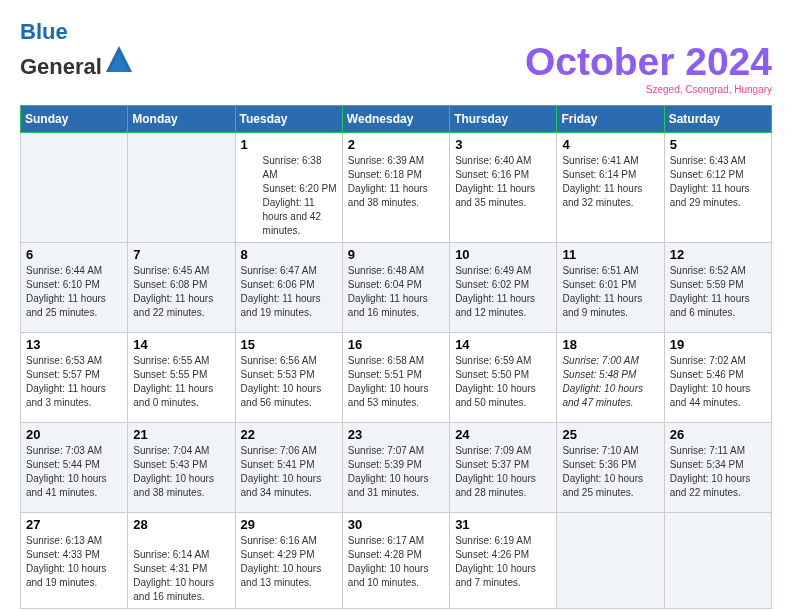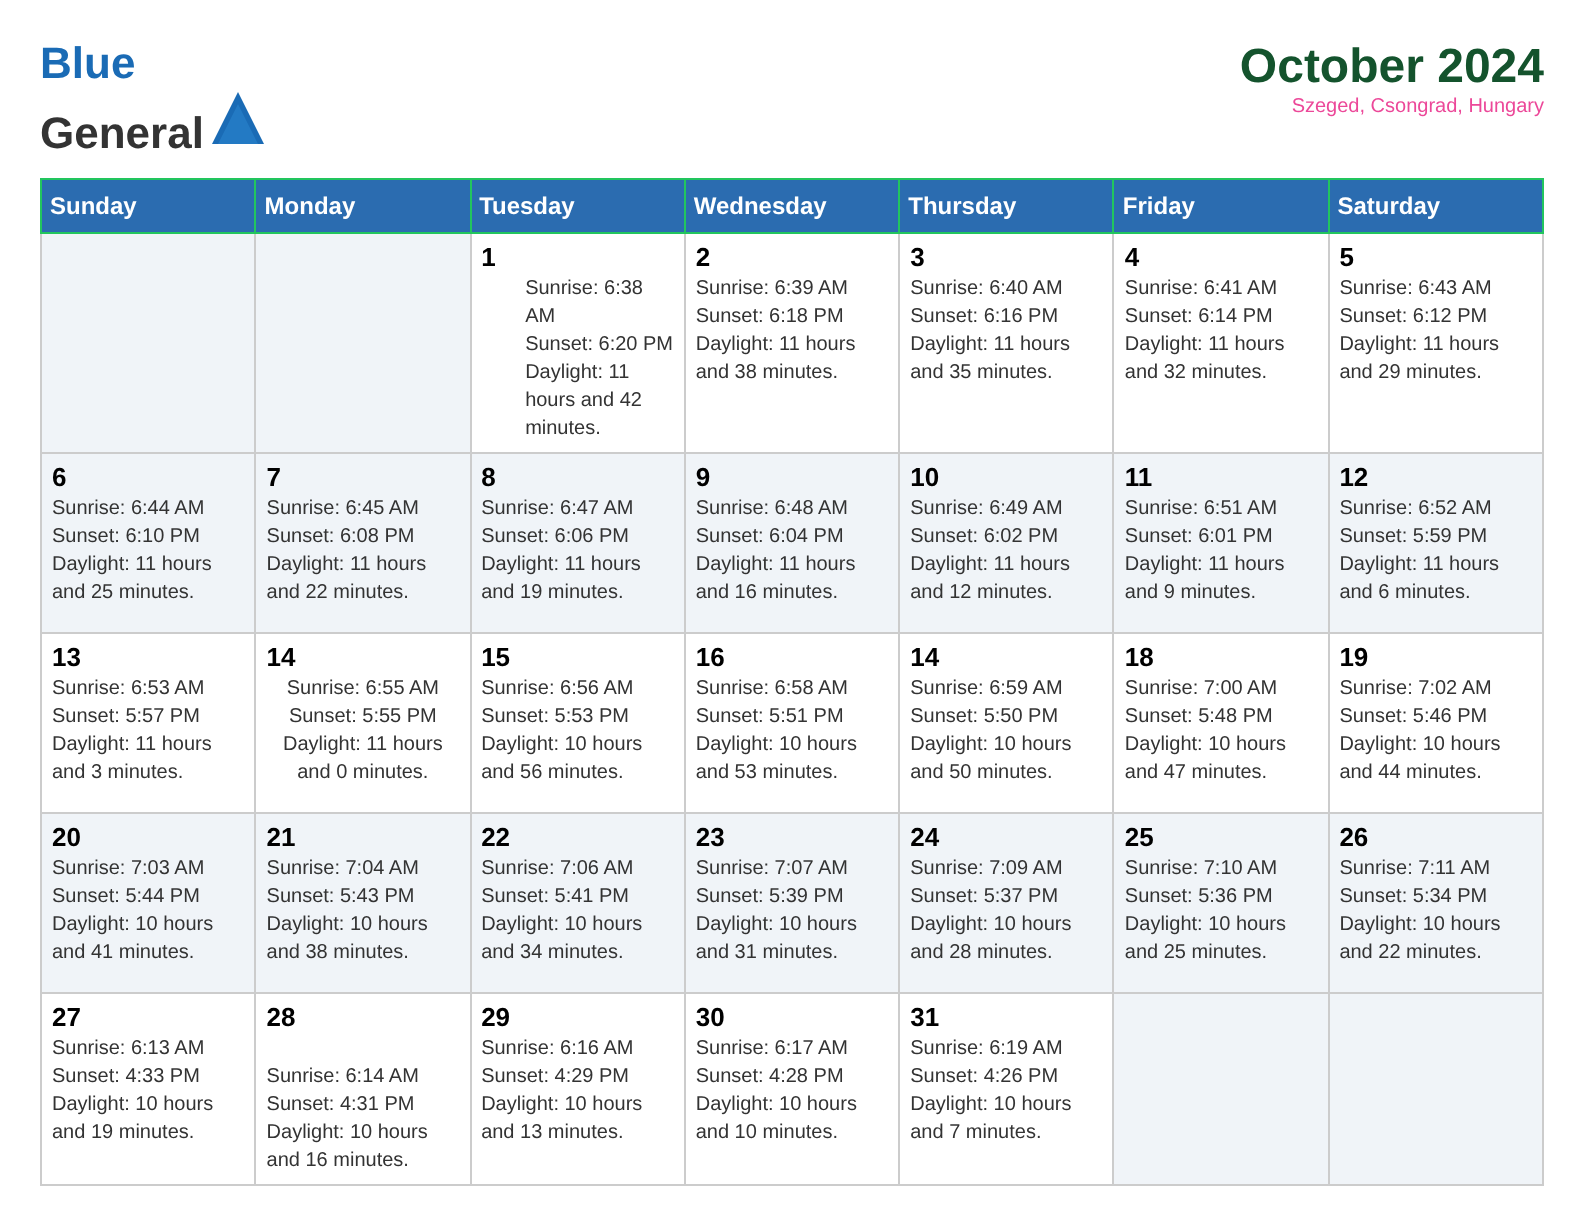--- a/index.html
+++ b/index.html
@@ -29,23 +29,24 @@
     .logo-blue { color: #1a6bb5; }
     .logo-icon {
       width: 30px;
       height: 30px;
       margin-left: 2px;
     }
     .title-block {
       text-align: right;
     }
     .month-title {
-      font-size: 24px;
+      font-size: 39px;
       font-weight: bold;
-      color: #14532d;
+      color: #8b5cf6;
+      margin-top: 20px;
     }
     .location-title {
       font-size: 10px;
       color: #ec4899;
     }
     table {
       width: 100%;
       border-collapse: collapse;
       font-size: 11px;
     }
@@ -204,21 +205,21 @@
       </tr>
       <tr>
         <td>
           <div class="day-number">13</div>
           <div class="day-info" style="white-space: pre-line;">Sunrise: 6:53 AM
 Sunset: 5:57 PM
 Daylight: 11 hours and 3 minutes.</div>
         </td>
         <td>
           <div class="day-number">14</div>
-          <div class="day-info" style="white-space: pre-line; text-align: center;">Sunrise: 6:55 AM
+          <div class="day-info" style="white-space: pre-line;">Sunrise: 6:55 AM
 Sunset: 5:55 PM
 Daylight: 11 hours and 0 minutes.</div>
         </td>
         <td>
           <div class="day-number">15</div>
           <div class="day-info" style="white-space: pre-line;">Sunrise: 6:56 AM
 Sunset: 5:53 PM
 Daylight: 10 hours and 56 minutes.</div>
         </td>
         <td>
@@ -228,21 +229,21 @@
 Daylight: 10 hours and 53 minutes.</div>
         </td>
         <td>
           <div class="day-number">14</div>
           <div class="day-info" style="white-space: pre-line;">Sunrise: 6:59 AM
 Sunset: 5:50 PM
 Daylight: 10 hours and 50 minutes.</div>
         </td>
         <td>
           <div class="day-number">18</div>
-          <div class="day-info" style="white-space: pre-line;">Sunrise: 7:00 AM
+          <div class="day-info" style="white-space: pre-line; font-style: italic;">Sunrise: 7:00 AM
 Sunset: 5:48 PM
 Daylight: 10 hours and 47 minutes.</div>
         </td>
         <td>
           <div class="day-number">19</div>
           <div class="day-info" style="white-space: pre-line;">Sunrise: 7:02 AM
 Sunset: 5:46 PM
 Daylight: 10 hours and 44 minutes.</div>
         </td>
       </tr>

